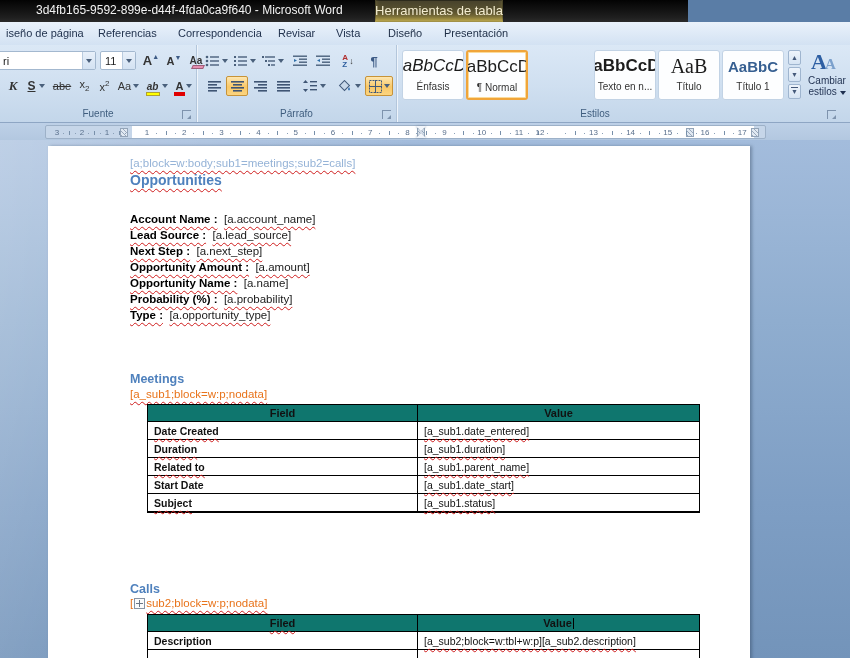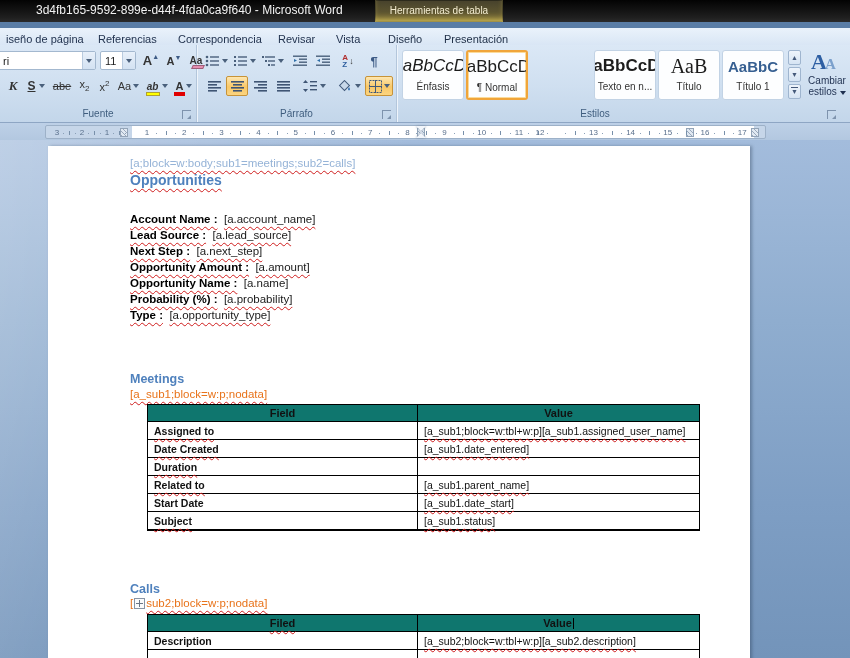--- a/index.html
+++ b/index.html
@@ -1,30 +1,30 @@
 <!DOCTYPE html>
 <html><head>
 <meta charset="utf-8">
 <style>
   html,body{margin:0;padding:0;background:#5a7da6;}
   *{box-sizing:border-box;}
   #app{position:relative;width:850px;height:658px;overflow:hidden;
        font-family:"Liberation Sans",sans-serif;-webkit-font-smoothing:antialiased;}
 
   
-  .titlebar{position:absolute;left:0;top:0;width:850px;height:22px;
+  .titlebar{position:absolute;left:0;top:0;width:688px;height:22px;
     background:linear-gradient(#030303,#1f1f1f 80%,#2a2a2a);color:#fff;}
   .titlebar .title{position:absolute;left:36px;top:3px;font-size:12px;color:#f2f2f2;white-space:nowrap;}
   .ctx-label{position:absolute;left:375px;top:0;width:128px;height:22px;
     background:linear-gradient(#46412c,#5c5430 55%,#7a6d33);
     box-shadow:inset 0 -5px 7px -3px #e0c95f, inset 0 0 0 1px #2c2a1d;
-    color:#f3ecd0;font-size:10px;text-align:center;line-height:22px;}
-
-  
-  .tabrow{position:absolute;left:0;top:28px;width:850px;height:23px;
+    color:#f3ecd0;font-size:13px;text-align:center;line-height:22px;}
+
+  
+  .tabrow{position:absolute;left:0;top:22px;width:850px;height:23px;
     background:linear-gradient(#eaf2fb,#d3e2f3);}
   .rtab{position:absolute;top:0;height:23px;line-height:23px;font-size:11px;color:#22334f;
     padding:0 6px;white-space:nowrap;cursor:default;}
   .rtab.ctx{color:#1d2d45;}
 
   
   .ribbon{position:absolute;left:0;top:45px;width:850px;height:78px;
     background:linear-gradient(#dbe8f6,#cfdfF0 55%,#c3d6ea);
     border-bottom:1px solid #8ea6c4;}
   .rgroup{position:absolute;top:0;height:77px;border-right:1px solid #b3c6db;box-shadow:1px 0 0 #eef4fb;}
@@ -475,29 +475,26 @@
 
       <div class="dline h-med" style="left:82px;top:226px;color:#4F81BD">Meetings</div>
       <div class="dline sq" style="left:82px;top:242px;color:#E8731A">[a_sub1;block=w:p;nodata]</div>
 
       <div class="wtable" style="top:258px">
         <div class="wrow whead">
           <div class="wcell c1">Field</div>
           <div class="wcell c2">Value</div>
         </div>
         <div class="wrow">
-          <div class="wcell c1"><b class="sq">Assigned to</b></div>
-          <div class="wcell c2"><span class="sq">[a_sub1;block=w:tbl+w:p][a_sub1.assigned_user_name]</span></div>
-        </div>
-        <div class="wrow">
           <div class="wcell c1"><b class="sq">Date Created</b></div>
           <div class="wcell c2"><span class="sq">[a_sub1.date_entered]</span></div>
         </div>
         <div class="wrow">
           <div class="wcell c1"><b class="sq">Duration</b></div>
+          <div class="wcell c2"><span class="sq">[a_sub1.duration]</span></div>
         </div>
         <div class="wrow">
           <div class="wcell c1"><b class="sq">Related to</b></div>
           <div class="wcell c2"><span class="sq">[a_sub1.parent_name]</span></div>
         </div>
         <div class="wrow">
           <div class="wcell c1"><b>Start Date</b></div>
           <div class="wcell c2"><span class="sq">[a_sub1.date_start]</span></div>
         </div>
         <div class="wrow">

